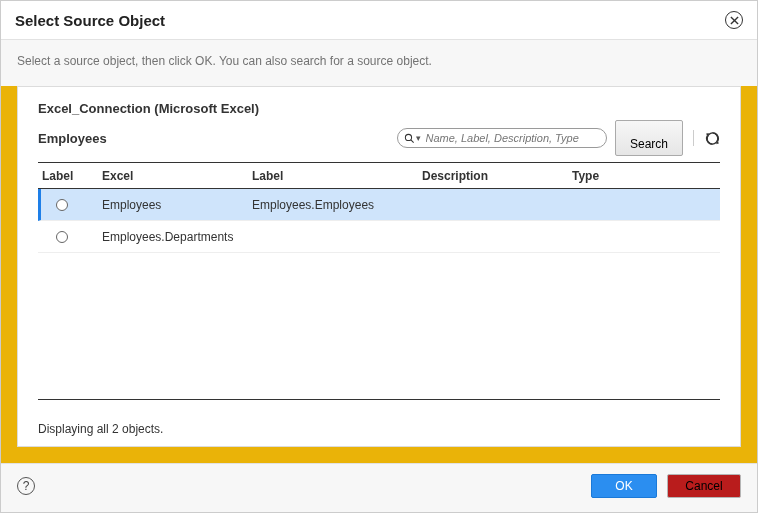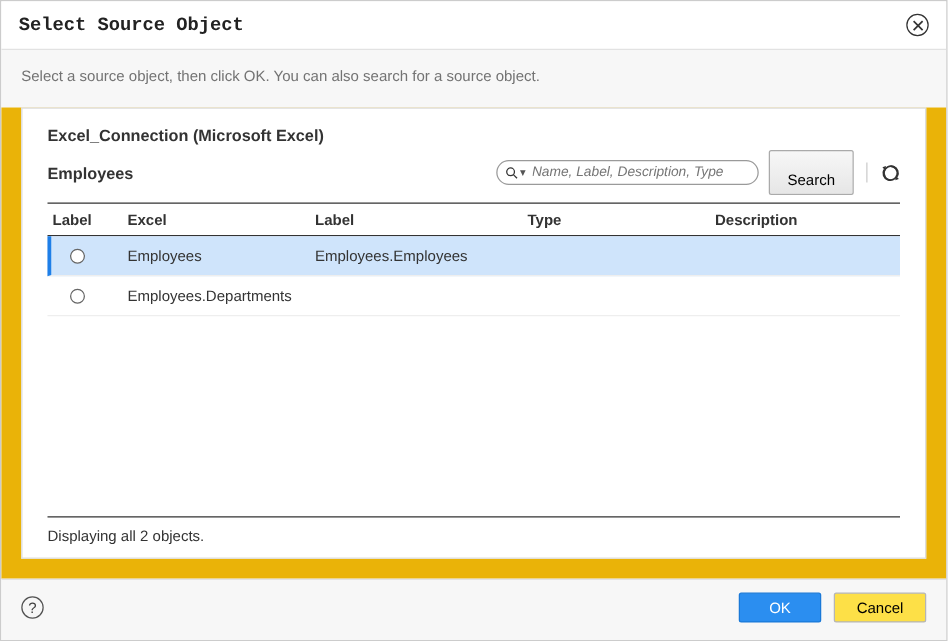--- a/index.html
+++ b/index.html
@@ -15,21 +15,20 @@
     display: flex;
     flex-direction: column;
   }
   .titlebar {
     display: flex;
     align-items: center;
     justify-content: space-between;
     padding: 10px 14px 10px 14px;
     border-bottom: 1px solid #e2e2e2;
     background: #fff;
-    font-family: Liberation Mono, monospace;
   }
   .titlebar h1 {
     font-size: 15px;
     font-weight: 600;
     margin: 0;
     color: #222;
   }
   .close-icon {
     width: 18px; height: 18px;
     border: 1.5px solid #333;
@@ -143,21 +142,21 @@
     width: 12px; height: 12px;
     border: 1.2px solid #666;
     border-radius: 50%;
     margin-left: 14px;
     cursor: pointer;
     background:#fff;
   }
   .spacer { flex:1; }
   .status-line {
     border-top: 1px solid #333;
-    padding-top: 8px;
+    padding-top: 22px;
     font-size: 12px;
     margin-top: 8px;
   }
   .footer {
     display: flex;
     align-items: center;
     justify-content: space-between;
     padding: 10px 16px 14px 16px;
     background: #f7f7f7;
     border-top: 1px solid #e2e2e2;
@@ -170,21 +169,21 @@
     font-size: 12px; color:#444; cursor:pointer;
   }
   .footer-buttons { display:flex; gap:10px; }
   .btn-primary {
     background: #2b8ef0;
     border: 1px solid #1a79d8;
     color: #fff;
     width: 66px;
   }
   .btn-secondary {
-    background: #fde047;
+    background: #b91c1c;
     border: 1px solid #b5b5b5;
     width: 74px;
   }
   .btn-primary, .btn-secondary {
     height: 24px; font-size: 12px; cursor:pointer; border-radius:2px;
   }
 </style>
 </head>
 <body>
 
@@ -225,22 +224,22 @@
             </svg>
         </div>
       </div>
     </div>
 
     <div class="table-area">
       <div class="table-head">
         <div>Label</div>
         <div>Excel</div>
         <div>Label</div>
+        <div>Description</div>
         <div>Type</div>
-        <div>Description</div>
       </div>
       <div class="table-row selected">
         <div>
             <div class="radio"></div>
           </div>
         <div>Employees</div>
         <div>Employees.Employees</div>
         <div></div>
         <div></div>
       </div>

